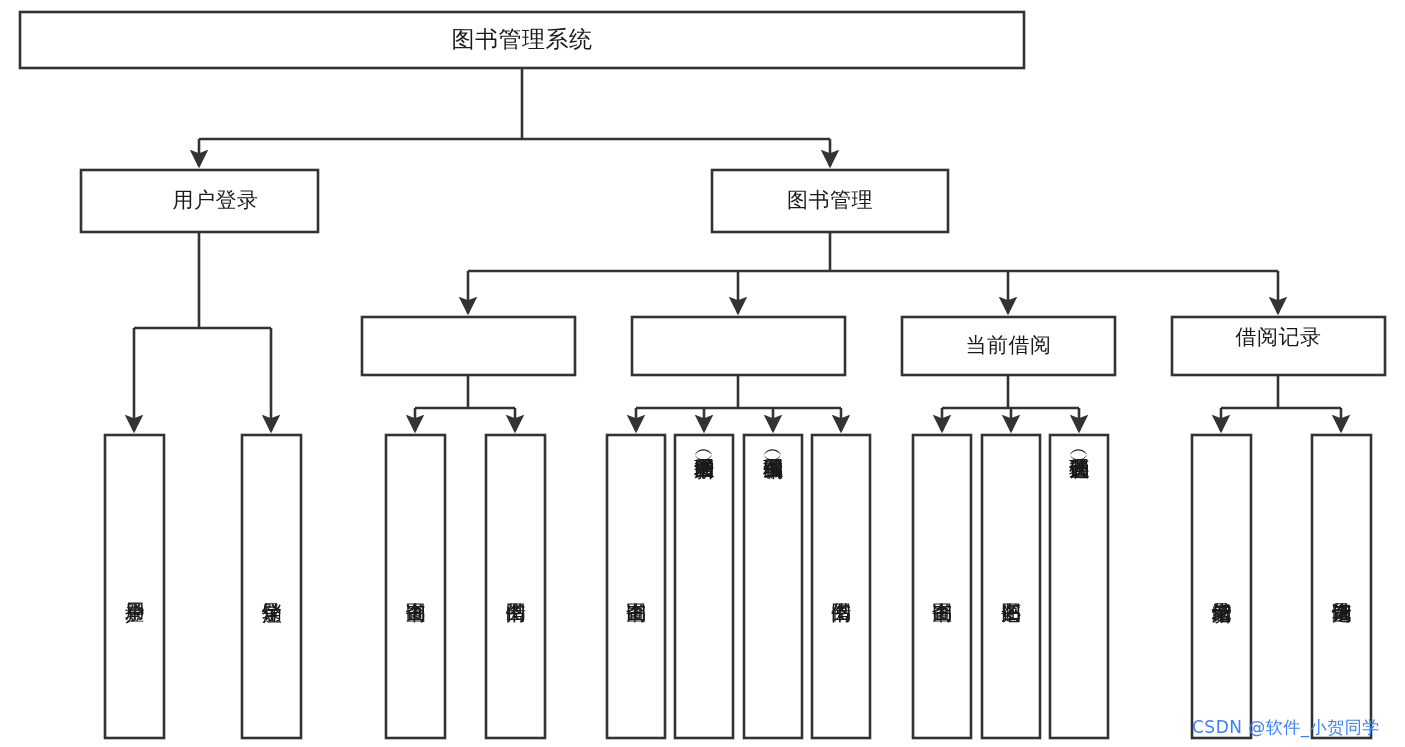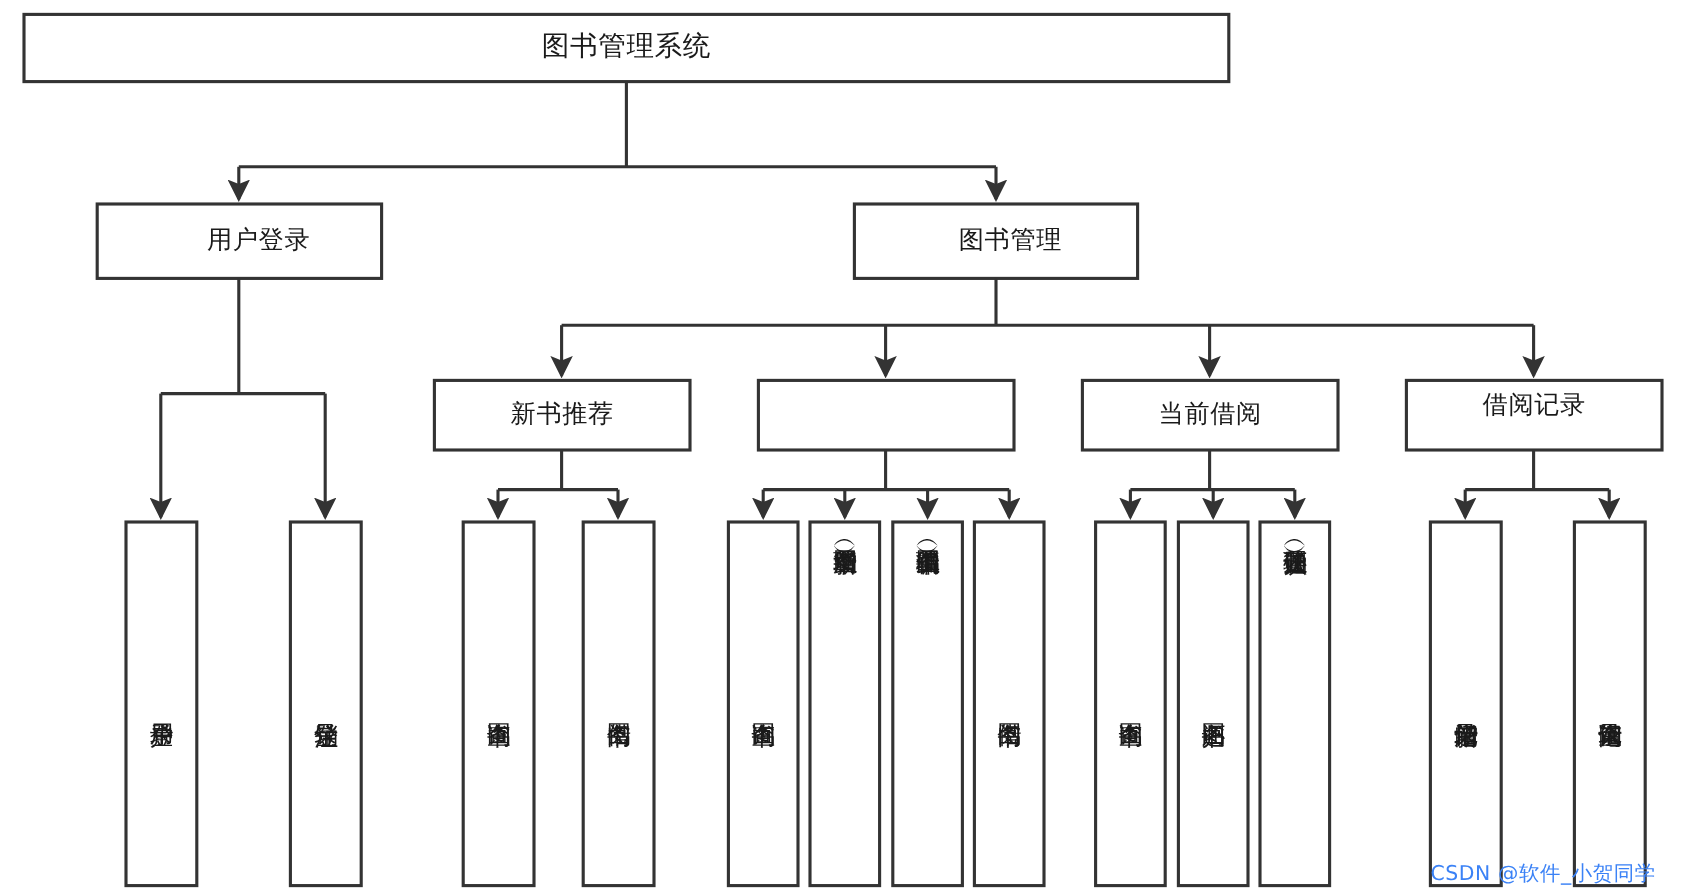--- a/index.html
+++ b/index.html
@@ -157,23 +157,22 @@
       <path class="connector" d="M 1278 375 L 1278 408"></path>
       <path class="connector" d="M 1221 408 L 1341 408"></path>
       <path class="connector" marker-end="url(#arrow)" d="M 1221 408 L 1221 431"></path>
       <path class="connector" marker-end="url(#arrow)" d="M 1341 408 L 1341 431"></path>
     </g>
   </svg>
 
   <div class="label-h" style="left:20px; top:12px; width:1004px; height:56px; font-size:23px;">图书管理系统</div>
 
   <div class="label-h" style="left:81px; top:170px; width:269px; height:62px;text-align:right;">用户登录</div>
-  <div class="label-h" style="left:712px; top:170px; width:236px; height:62px;padding-left:12px;">图书管理</div>
+  <div class="label-h" style="left:712px; top:170px; width:236px; height:62px;">图书管理</div>
 
-  <div class="label-h" style="left:362px; top:317px; width:213px; height:58px;">新书推荐</div>
   <div class="label-h" style="left:902px; top:317px; width:213px; height:58px;font-family:Liberation Serif, serif;">当前借阅</div>
   <div class="label-h" style="left:1172px; top:317px; width:213px; height:42px;">借阅记录</div>
 
   <div class="label-v" style="left:105px; top:435px; width:59px; height:303px;">用户登录</div>
   <div class="label-v" style="left:242px; top:435px; width:59px; height:303px;">注销登录</div>
 
   <div class="label-v" style="left:386px; top:435px; width:59px; height:303px;">查询图书</div>
   <div class="label-v" style="left:486px; top:435px; width:59px; height:303px;">借阅图书</div>
 
   <div class="label-v" style="left:607px; top:435px; width:58px; height:303px;">查询图书</div>

